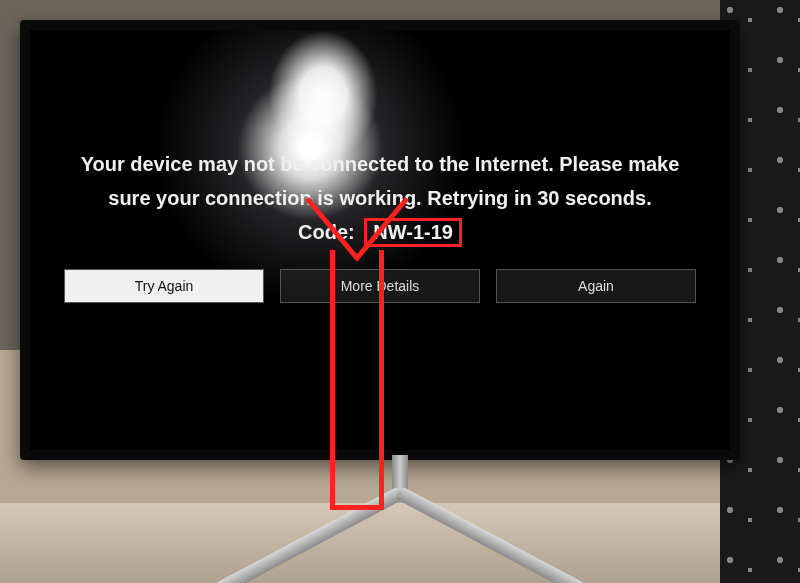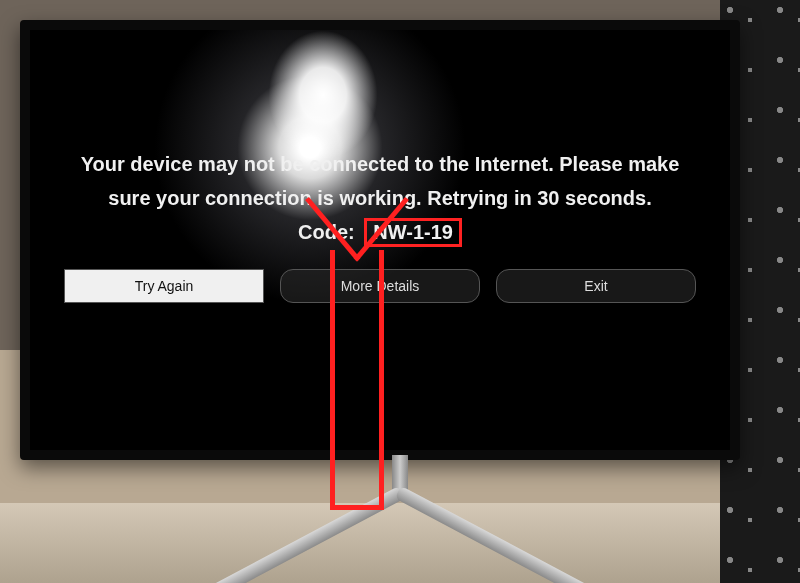--- a/index.html
+++ b/index.html
@@ -101,21 +101,20 @@
       border: 1px solid #555;
       cursor: pointer;
     }
     .btn-primary {
       background: #f0f0f0;
       color: #111;
     }
     .btn-secondary {
       background: rgba(40,40,40,0.6);
       color: #ddd;
-      border-radius: 13px;
     }
     .tv-stand {
       position: absolute;
       left: 50%;
       bottom: 8px;
       transform: translateX(-50%);
       z-index: 3;
     }
     .stand-neck {
       position: absolute;
@@ -198,21 +197,21 @@
     <div class="error-text">Your device may not be connected to the Internet. Please make</div>
     <div class="error-text">sure your connection is working. Retrying in 30 seconds.</div>
     <div class="code-line">
       <span>Code:</span>
       <span class="code-box">NW-1-19</span>
     </div>
 
     <div class="button-row">
       <div class="btn btn-primary">Try Again</div>
       <div class="btn btn-secondary">More Details</div>
-      <div class="btn btn-secondary">Exit</div>
+      <div class="btn btn-secondary">Again</div>
     </div>
   </div>
 </div>
 
 <div class="tv-stand">
   <div class="stand-neck"></div>
   <div class="stand-leg left"></div>
   <div class="stand-leg right"></div>
 </div>
 

